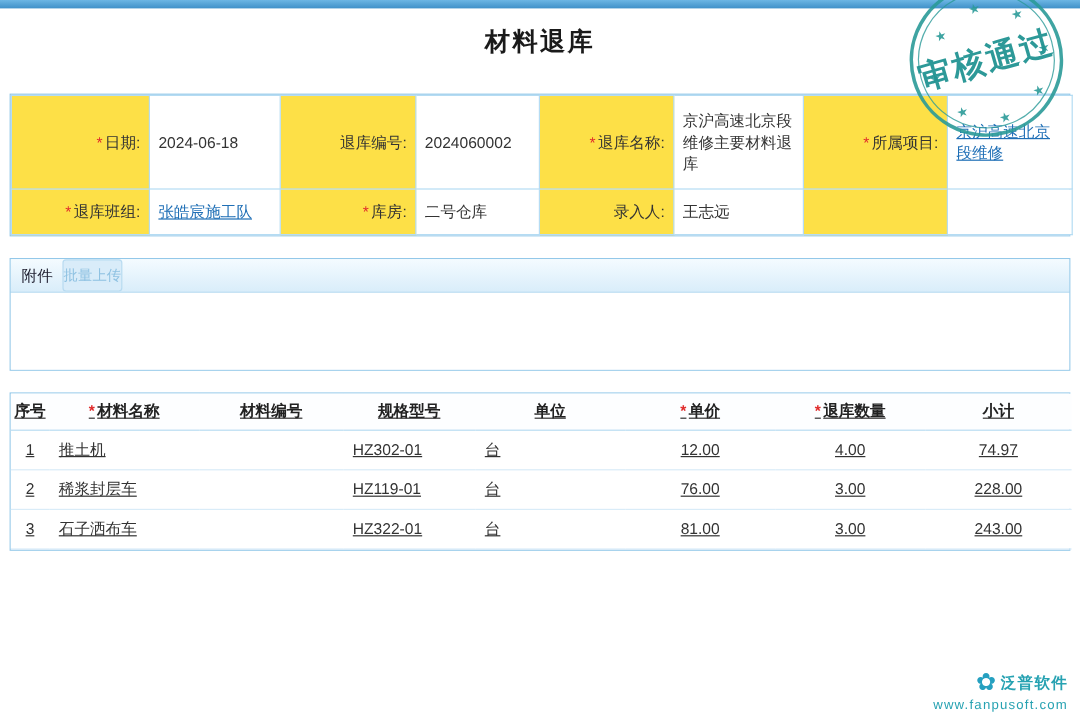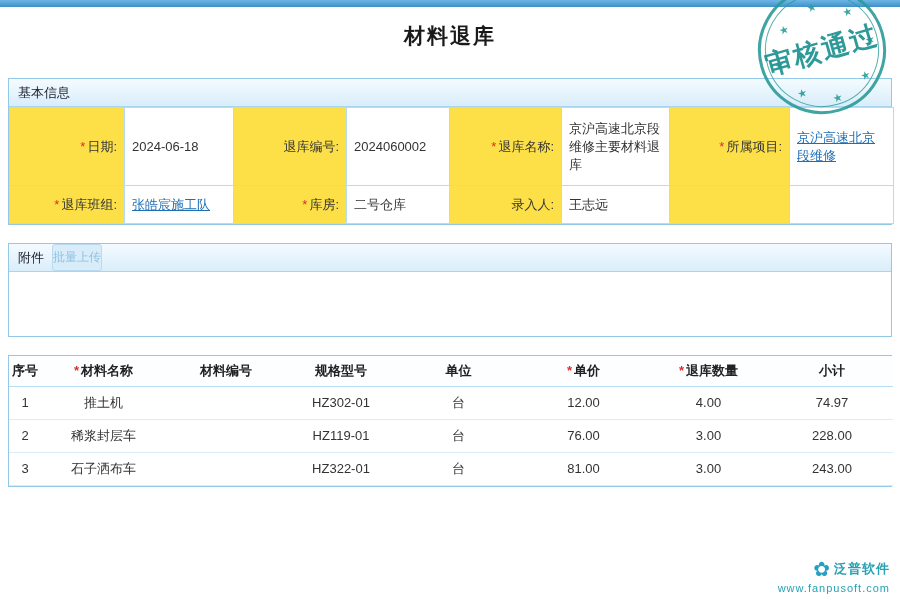--- a/index.html
+++ b/index.html
@@ -46,28 +46,28 @@
     border-right:1px solid #cde6f6; border-bottom:1px solid #cde6f6;
     text-align:center; background:#fff;
   }
   .attach-table th:first-child{ text-align:left; padding-left:9px; }
   .attach-table th:last-child{ border-right:none; }
   .attach-empty{ height:64px; background:#fff; }
 
   
   .det-header{ background:linear-gradient(#f0f8fe,#e2f1fb); }
   .sort-icon{ display:inline-flex; flex-direction:column; line-height:6px; font-size:7px; color:#7a8a96; cursor:pointer; margin-left:-3px; }
-  .det-table{ width:100%; border-collapse:collapse; table-layout:fixed; }
+  .det-table{ width:100%; border-collapse:collapse; table-layout:fixed;text-decoration:underline; }
   .det-table th{
     height:30px; font-weight:bold; font-size:13px; color:#222; text-align:center;
     border-bottom:1px solid #b9ddf2; background:#fdfeff;
   }
   .det-table td{ height:33px; border-bottom:1px solid #d9ecf8; padding:0 8px; background:#fff; }
   .det-table td.c{ text-align:center; }
-  .det-table td.l{ text-align:center;margin-left:40px; }
+  .det-table td.l{ text-align:left;margin-left:40px; }
 
   
   .stamp{
     position:absolute; top:-14px; right:14px; width:128px; height:128px;
     border:3px solid rgba(42,154,152,.9); border-radius:50%;
     transform:rotate(-16deg); z-index:6; pointer-events:none;
   }
   .stamp::before{
     content:""; position:absolute; inset:4px;
     border:1px solid rgba(42,154,152,.8); border-radius:50%;
@@ -103,23 +103,20 @@
   <span class="st s3">★</span>
   <span class="st s4">★</span>
   <span class="st s5">★</span>
   <span class="st s6">★</span>
   <span class="st s7">★</span>
   <span class="st s8">★</span>
   <span class="stamp-text">审核通过</span>
 </div>
 
 <div class="section">
-  <div class="sec-header">
-    <span>基本信息</span>
-  </div>
   <table class="info-table">
     <colgroup>
       <col style="width:115px">
         <col style="width:109px">
         <col style="width:113px">
         <col style="width:103px">
       <col style="width:112px">
         <col style="width:108px">
         <col style="width:120px">
         <col style="width:104px">

